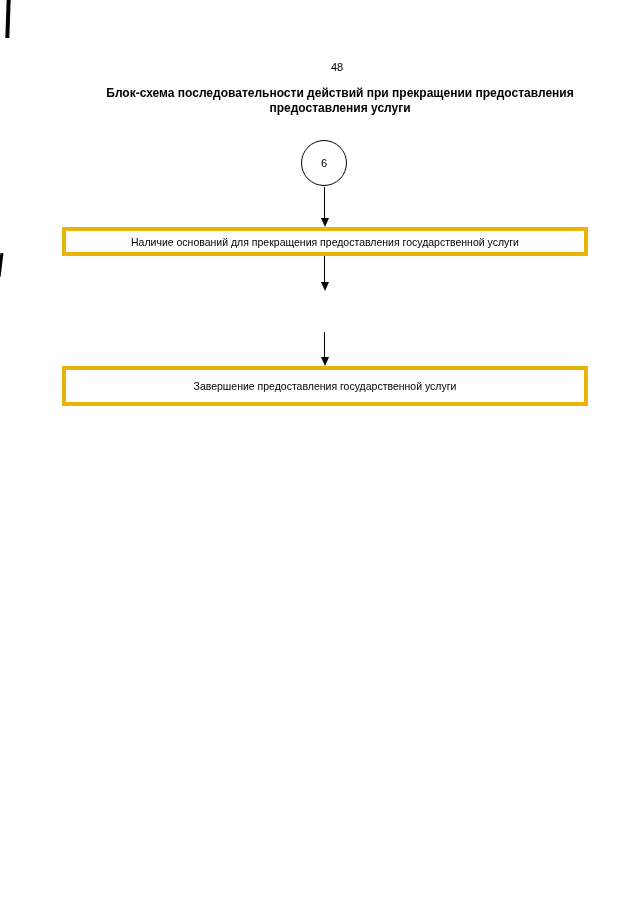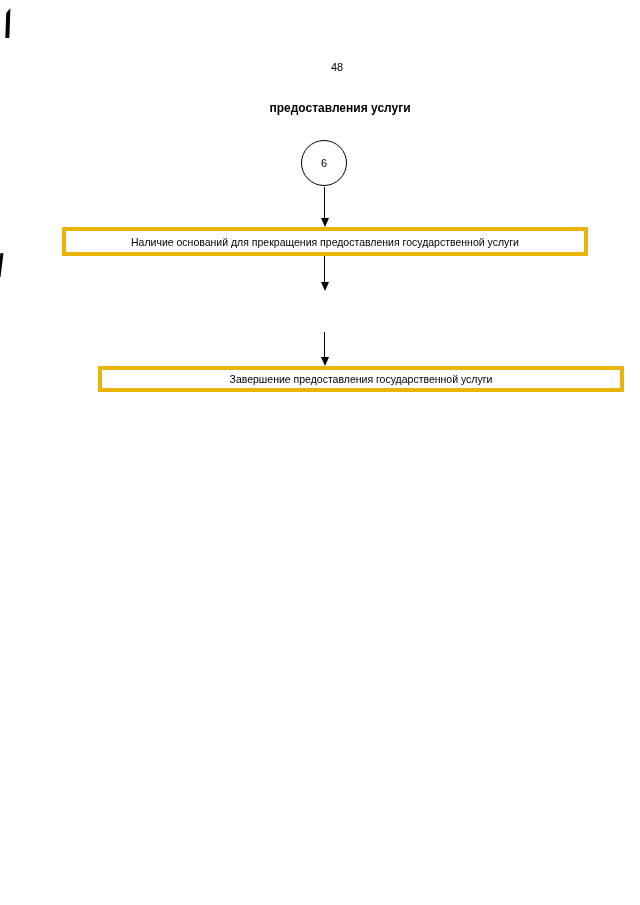--- a/index.html
+++ b/index.html
@@ -8,21 +8,20 @@
     background: #ffffff;
   }
   .page {
     position: relative;
     width: 640px;
     height: 905px;
     background: #ffffff;
     font-family: "Liberation Sans", sans-serif;
     color: #000000;
     overflow: hidden;
-    border-radius: 32px;
   }
   .scan-artifact {
     position: absolute;
     background: #000000;
   }
   .artifact-top-left {
     left: 6px;
     top: 0;
     width: 4px;
     height: 38px;
@@ -94,38 +93,38 @@
     flex-direction: column;
     align-items: center;
     justify-content: center;
     text-align: center;
     font-size: 10.5px;
     line-height: 14px;
     padding: 1px 2px;
   }
   .box-1 { left: 62px; top: 227px; width: 526px; height: 29px; }
   .box-2 { left: 59px; top: 291px; width: 535px; height: 41px; }
-  .box-3 { left: 62px; top: 366px; width: 526px; height: 26px; margin-left: 36px; }
+  .box-3 { left: 62px; top: 366px; width: 526px; height: 40px; }
   .arrow-1 { left: 320px; top: 187px; height: 40px; }
   .arrow-2 { left: 320px; top: 256px; height: 35px; }
   .arrow-3 { left: 320px; top: 332px; height: 34px; }
   .duration { display: block; }
 </style>
 </head>
 <body>
 
 <div class="page">
 
   <div class="scan-artifact artifact-top-left"></div>
   <div class="scan-artifact artifact-left-edge"></div>
 
   <div class="page-number">48</div>
 
   <div class="doc-title">
-    <br>
+    <span>Блок-схема последовательности действий при прекращении предоставления</span><br>
     <span>предоставления услуги</span>
   </div>
 
   <div class="connector-circle">
     <span>6</span>
   </div>
 
   <div class="arrow arrow-1">
     <div class="shaft"></div>
     <div class="head"></div>

